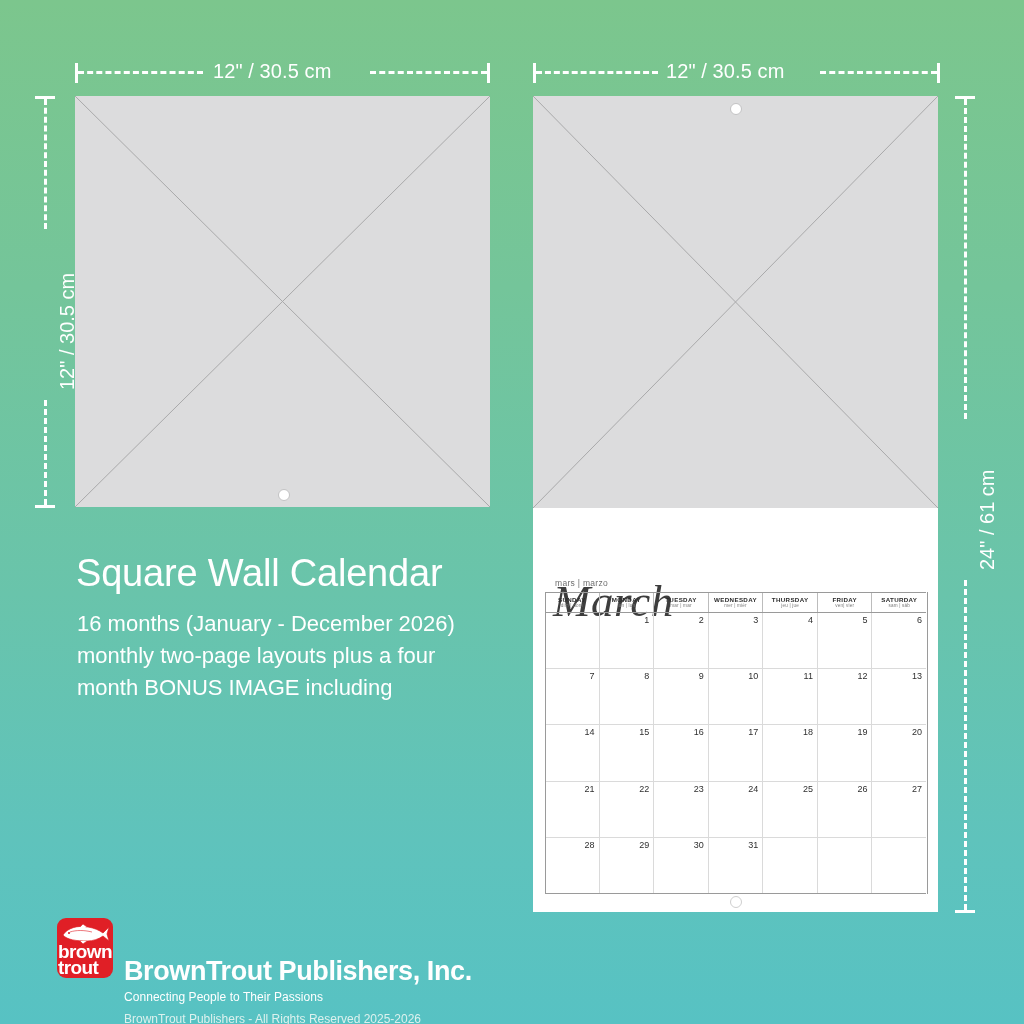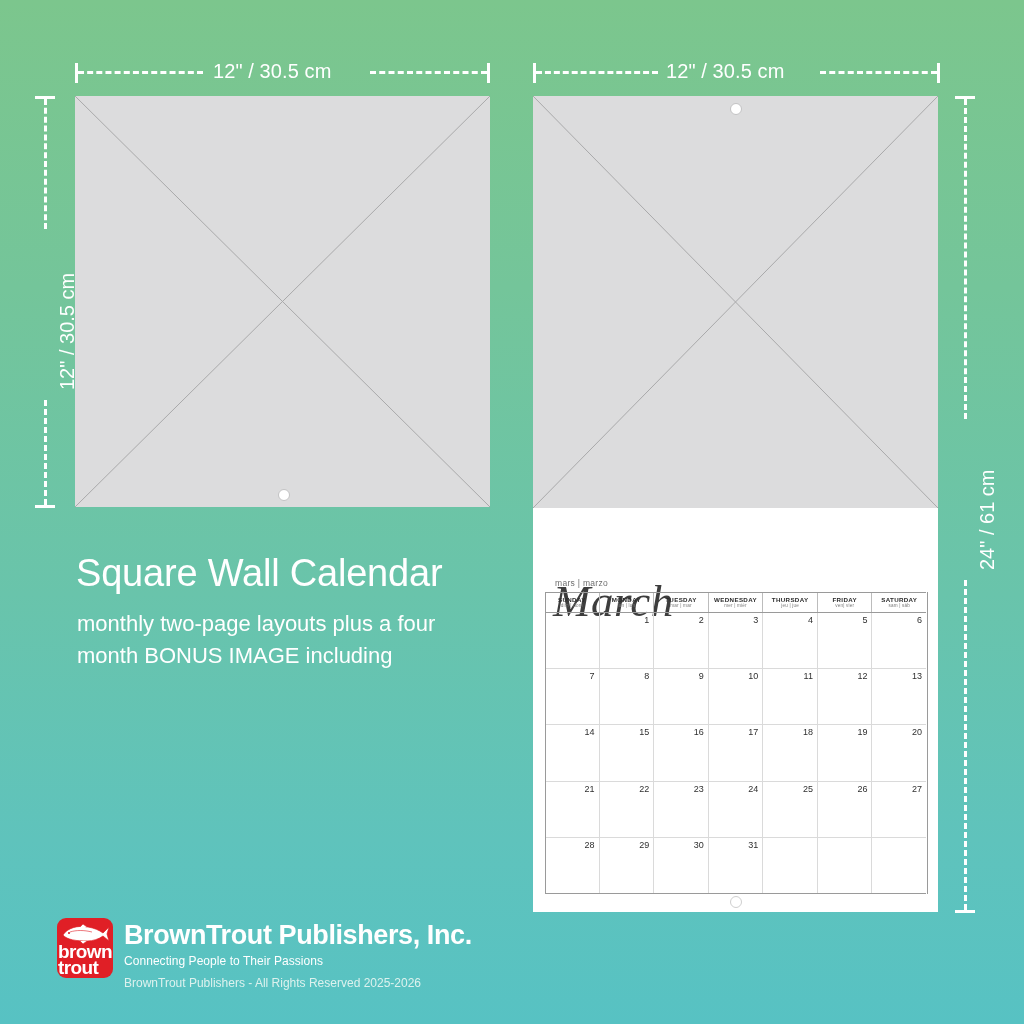--- a/index.html
+++ b/index.html
@@ -73,21 +73,21 @@
     position:relative;overflow:hidden;flex:0 0 auto;
   }
   .logo svg{position:absolute;left:3px;top:4px;}
   .logo .lw{
     position:absolute;left:1px;color:#ffffff;font-weight:700;
     font-size:19px;line-height:17px;letter-spacing:-0.6px;
   }
   .logo .lw1{top:25px;}
   .logo .lw2{top:41px;}
   .fcol{margin-left:11px;padding-top:2px;}
-  .f-title{color:#ffffff;font-size:27px;font-weight:700;letter-spacing:-0.4px;line-height:31px;}
+  .f-title{color:#ffffff;font-size:27px;font-weight:700;letter-spacing:-0.4px;line-height:31px;margin-top:36px;}
   .f-tag{color:#ffffff;font-size:12px;font-weight:400;line-height:21px;letter-spacing:0.05px;}
   .f-small{color:#e8f6f2;font-size:12px;line-height:13px;font-weight:400;margin-top:5px;opacity:.92;}
 
   
   .cal{position:absolute;left:0;top:0;width:100%;height:100%;}
   .cal-month{
     position:absolute;left:20px;top:23px;color:#3d3d3d;
     font-family:"Liberation Serif", serif;font-size:45px;font-style:italic;
     font-weight:400;letter-spacing:0.5px;line-height:45px;margin-top:48px;
   }
@@ -326,20 +326,21 @@
   <div>
     <div class="cap cap-h" style="left:955px;top:96px;"></div>
     <div class="dim-v-line" style="left:964px;top:99px;height:320px;"></div>
     <div class="vlabel" style="left:976px;top:570px;transform:rotate(-90deg);">24" / 61 cm</div>
     <div class="dim-v-line" style="left:964px;top:580px;height:330px;"></div>
     <div class="cap cap-h" style="left:955px;top:910px;"></div>
   </div>
 
   <div class="title">Square Wall Calendar</div>
   <div class="desc" id="desc-block">
+      <div>16 months (January - December 2026)</div>
       <div>monthly two-page layouts plus a four</div>
       <div>month BONUS IMAGE including</div>
     </div>
 
   <div class="footer">
     <div class="logo">
       <svg width="50" height="24" viewBox="0 0 50 24">
         <path d="M3 13 C7 6, 18 3, 28 5 C34 6, 39 8, 43 11 L49 5 L47 12 L49 19 L43 14 C39 17, 33 19, 27 19 C17 19, 7 18, 3 13 Z" fill="#ffffff" stroke="#e01f26" stroke-width="0.7"></path>
         <path d="M10 10 C16 8, 24 8, 32 10" stroke="#e01f26" stroke-width="0.6" fill="none"></path>
         <circle cx="9" cy="11" r="1.1" fill="#e01f26"></circle>

